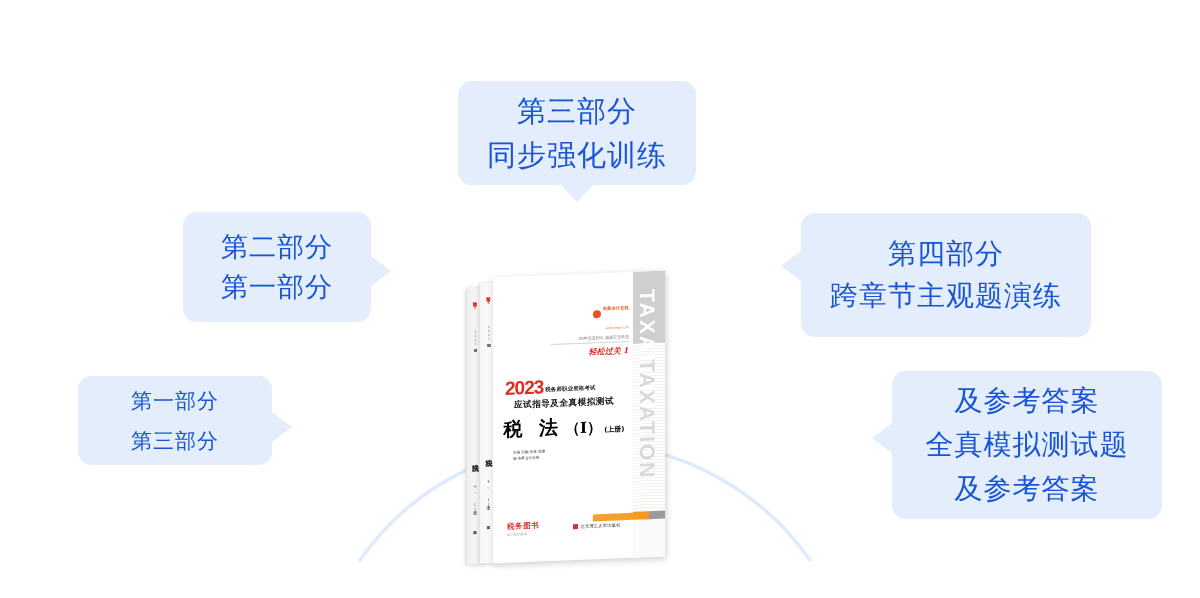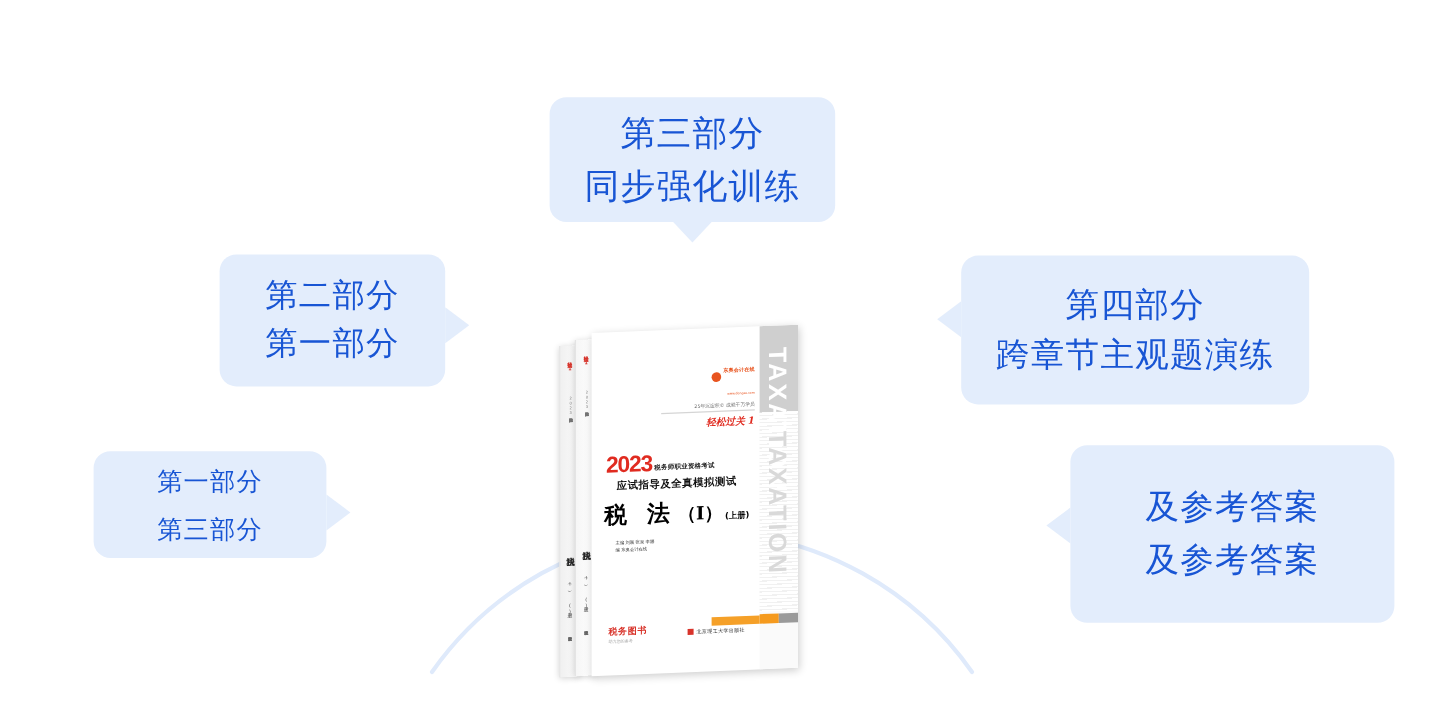--- a/index.html
+++ b/index.html
@@ -491,17 +491,18 @@
   </div>
 
   <div class="callout" id="callout-4">
     <div class="line l1">第四部分</div>
     <div class="line l2">跨章节主观题演练</div>
     <span class="tail left" style="left:-20px; top:38px;"></span>
   </div>
 
   <div class="callout" id="callout-5">
     <div class="line l1">及参考答案</div>
+    <div class="line l2">全真模拟测试题</div>
     <div class="line l3">及参考答案</div>
     <span class="tail left" style="left:-20px; top:52px;"></span>
   </div>
 
 </div>
 
 </body></html>

